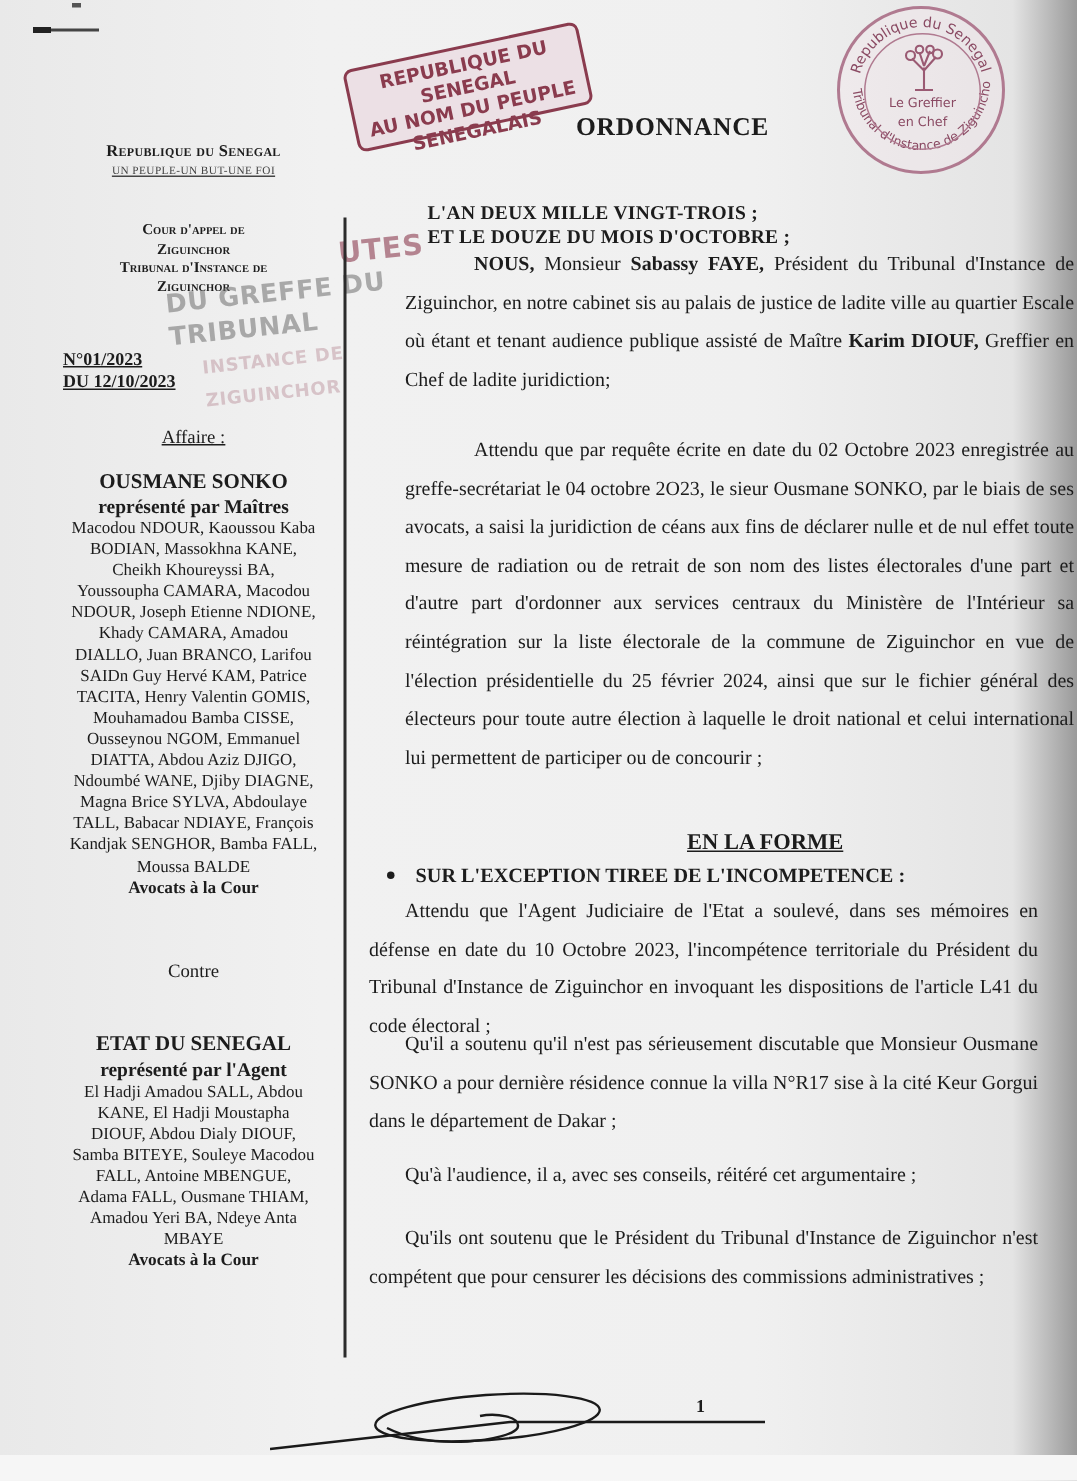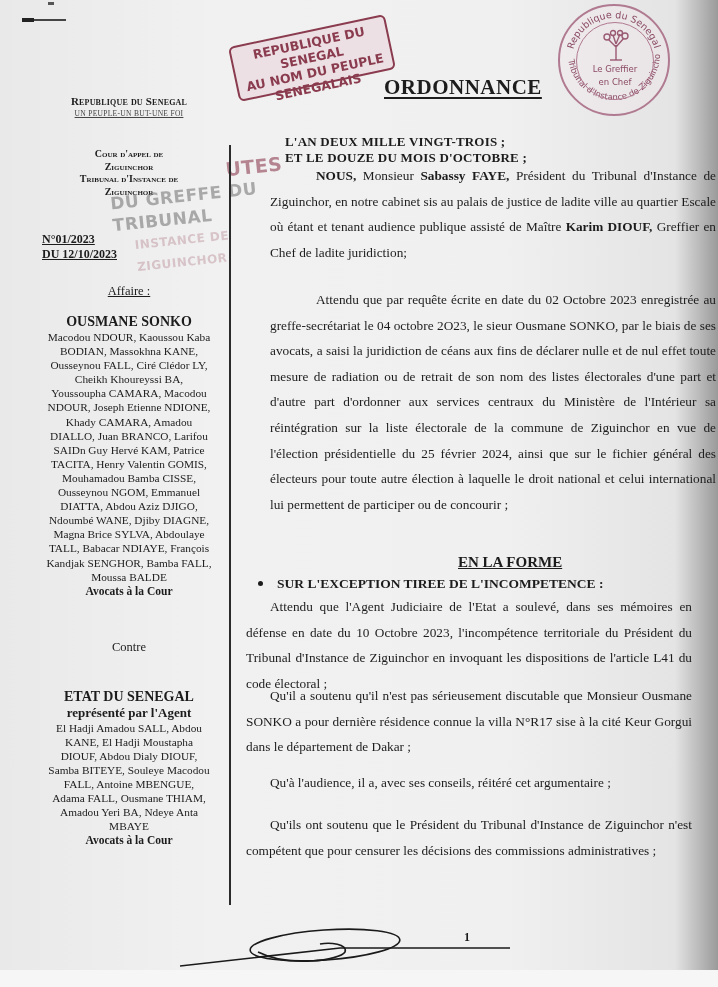--- a/index.html
+++ b/index.html
@@ -73,22 +73,22 @@
   .contre { top: 640px; font-size: 12.5px; }
   .p2 { top: 688px; }
   .p2 .party-role { line-height: 15.5px; }
 
   
   .vline { left: 229px; top: 145px; width: 2px; height: 760px; background: #2b2b2b; }
 
   
   .right { left: 246px; width: 446px; }
   .title {
-    left: 384px; top: 75px; font-size: 21px; font-weight: bold; letter-spacing: 0.5px;
-    text-decoration: underline; text-decoration-thickness: 2px; text-underline-offset: 3px;
+    left: 384px; top: 75px; font-size: 17px; font-weight: bold; letter-spacing: 0.5px;
+    text-decoration-thickness: 2px; text-underline-offset: 3px;
   }
   .dateline { font-size: 13px; font-weight: bold; letter-spacing: 0.2px; margin-left: 36px; }
   .d1 { top: 134px; left: 249px; }
   .d2 { top: 150px; left: 249px; }
   .body-p { font-size: 13.3px; line-height: 25.6px; text-align: justify; text-align-last: left; }
   .b1 { top: 163px; }
   .indent { text-indent: 46px; margin-left: 24px; }
   .b2 { top: 287px; }
   .section { left: 430px; top: 554px; font-size: 15px; font-weight: bold; text-decoration: underline; margin-left: 28px; }
   .bullet { left: 252px; top: 576px; font-size: 13.5px; font-weight: bold; }
@@ -163,24 +163,24 @@
 
   <div class="abs case-no">
     <div>N°01/2023</div>
     <div>DU 12/10/2023</div>
   </div>
 
   <div class="abs left-col affaire">Affaire :</div>
 
   <div class="abs left-col party p1">
     <div class="party-name">OUSMANE SONKO</div>
+    <div class="party-role">représenté par Maîtres</div>
     <div>
       <div>Macodou NDOUR, Kaoussou Kaba</div>
       <div>BODIAN, Massokhna KANE,</div>
-      <div>Ousseynou FALL, Ciré Clédor LY,</div>
       <div>Cheikh Khoureyssi BA,</div>
       <div>Youssoupha CAMARA, Macodou</div>
       <div>NDOUR, Joseph Etienne NDIONE,</div>
       <div>Khady CAMARA,  Amadou</div>
       <div>DIALLO, Juan BRANCO, Larifou</div>
       <div>SAIDn Guy Hervé KAM, Patrice</div>
       <div>TACITA, Henry Valentin GOMIS,</div>
       <div>Mouhamadou Bamba CISSE,</div>
       <div>Ousseynou NGOM, Emmanuel</div>
       <div>DIATTA, Abdou Aziz DJIGO,</div>

